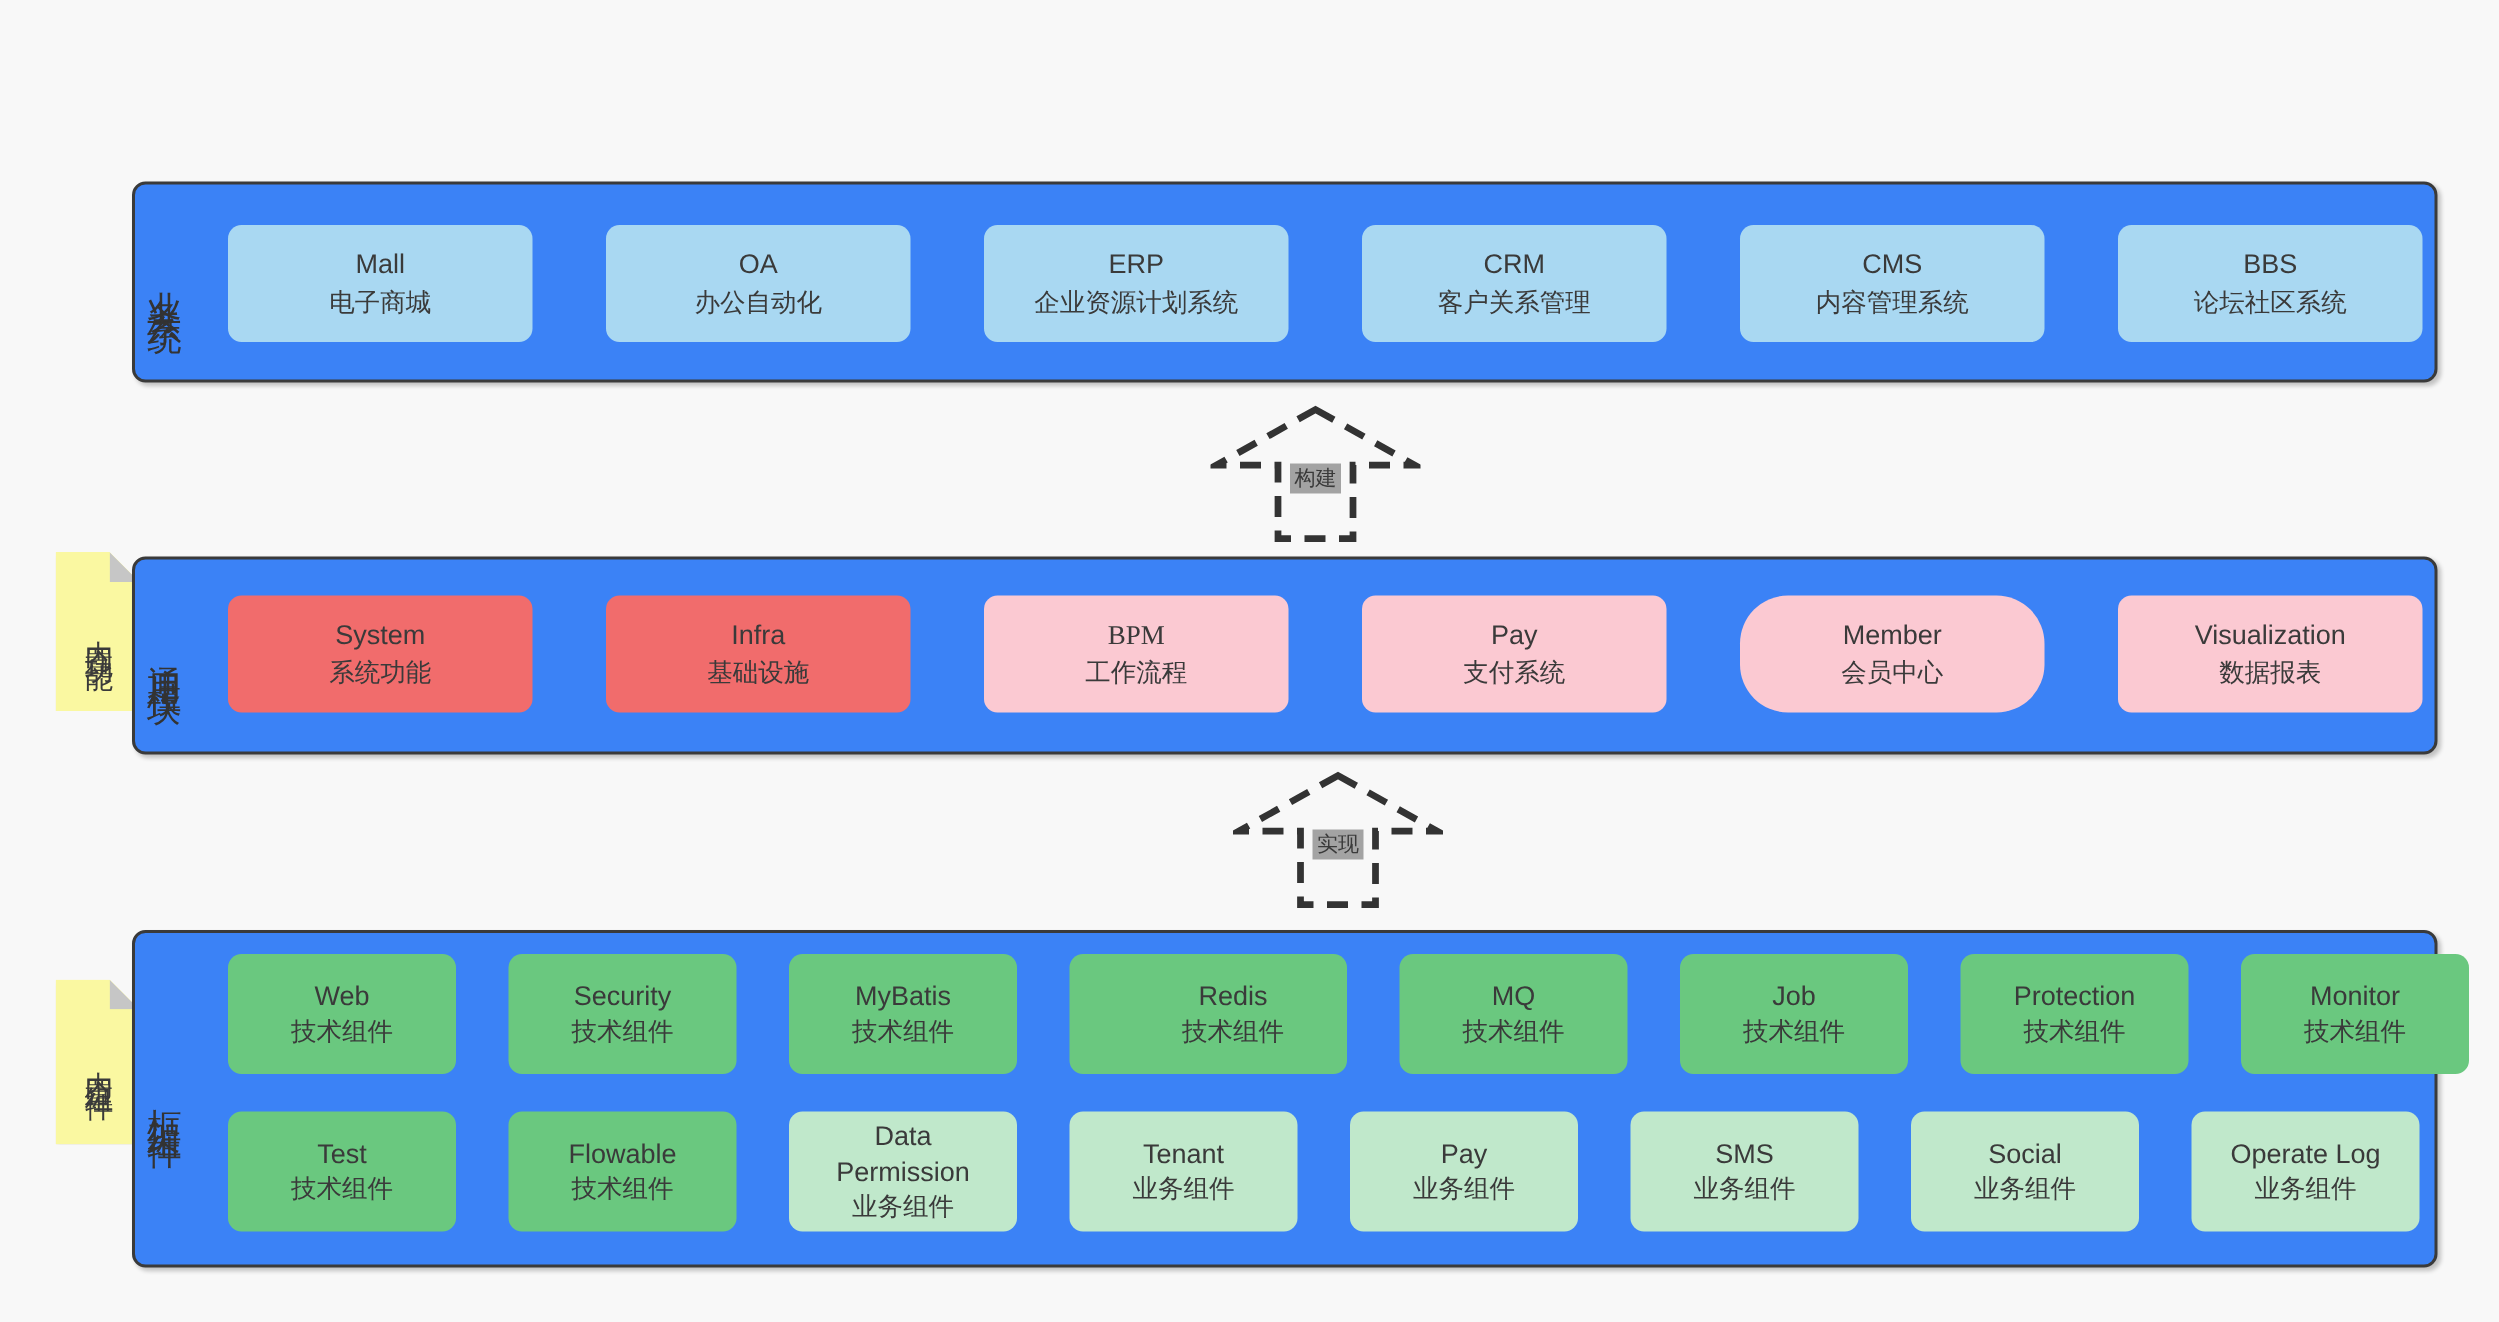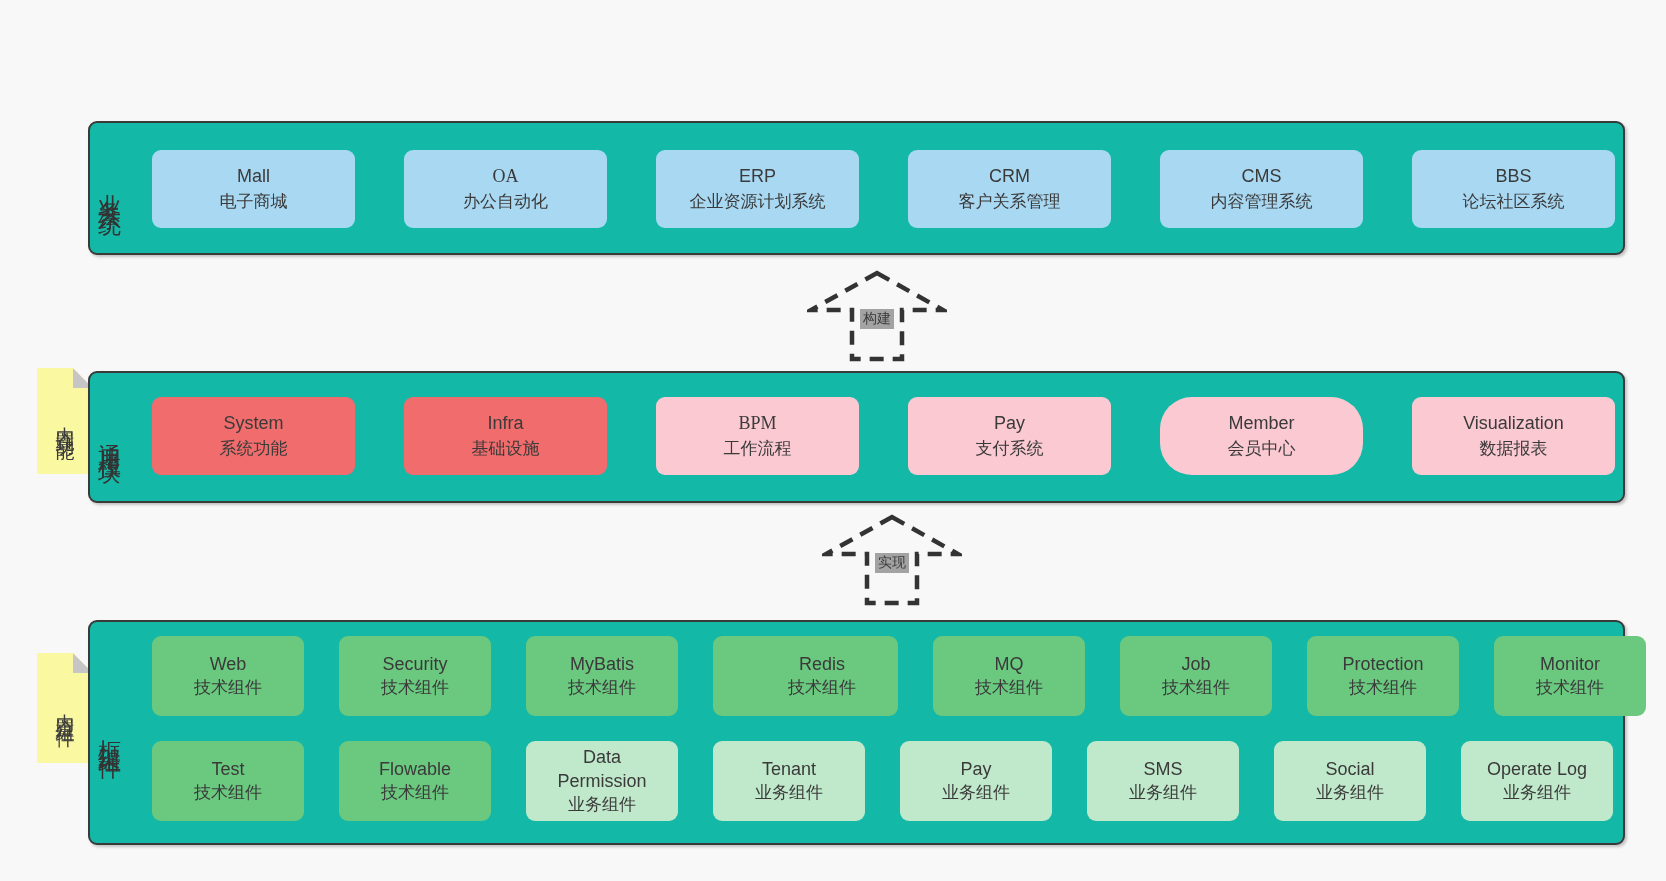--- a/index.html
+++ b/index.html
@@ -5,21 +5,21 @@
   html,body{margin:0;padding:0;}
   body{
     width:1666px;height:881px;position:relative;overflow:hidden;
     background:#f8f8f8;
     font-family:"Liberation Sans","DejaVu Sans",sans-serif;
     color:#3a3a3a;
   }
   
   .layer{
     position:absolute;left:88px;width:1537px;box-sizing:border-box;
-    background:#14b8a6;border:2px solid #3a3a3a;border-radius:9px;
+    background:#3b82f6;border:2px solid #3a3a3a;border-radius:9px;
     box-shadow:2px 2px 3px rgba(0,0,0,0.22);
   }
   .layer-a{top:121px;height:134px;}
   .layer-b{top:371px;height:132px;}
   .layer-c{top:620px;height:225px;}
   .side-label{
     position:absolute;left:7px;top:50%;transform:translateY(-50%);
     writing-mode:vertical-rl;text-orientation:upright;
     font-size:23px;letter-spacing:6px;color:#333;line-height:26px;
   }
@@ -83,21 +83,21 @@
 </div>
 
 <div class="layer layer-a">
   <div class="side-label">业务系统</div>
   <div class="rows">
       <div class="row">
         <div class="box" style="background: rgb(169, 216, 242);">
           <div class="en">Mall</div>
           <div class="zh">电子商城</div>
         </div>
-        <div class="box" style="background: rgb(169, 216, 242); font-family: Liberation Serif, serif;">
+        <div class="box" style="background: rgb(169, 216, 242);">
           <div class="en">OA</div>
           <div class="zh">办公自动化</div>
         </div>
         <div class="box" style="background: rgb(169, 216, 242);">
           <div class="en">ERP</div>
           <div class="zh">企业资源计划系统</div>
         </div>
         <div class="box" style="background: rgb(169, 216, 242);">
           <div class="en">CRM</div>
           <div class="zh">客户关系管理</div>

